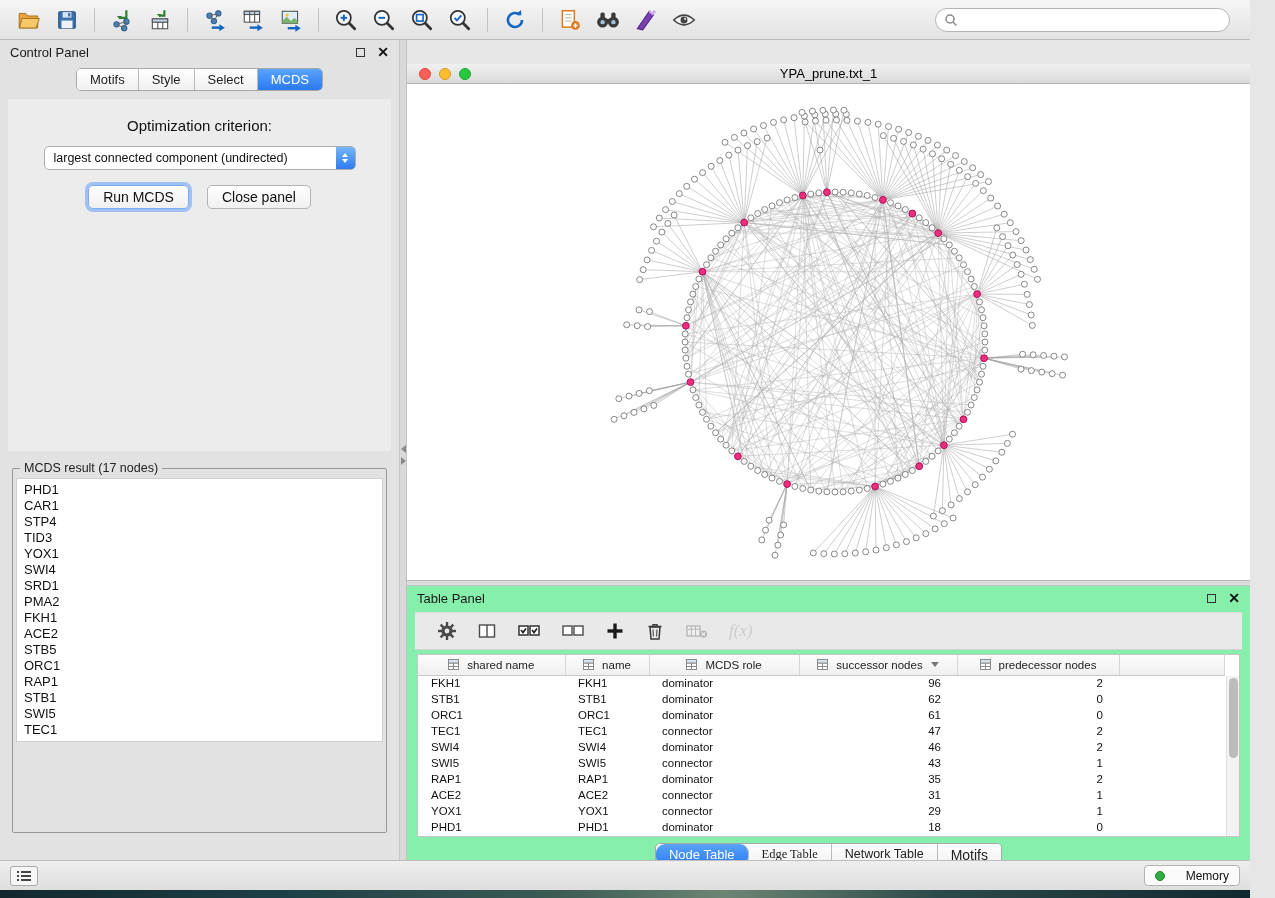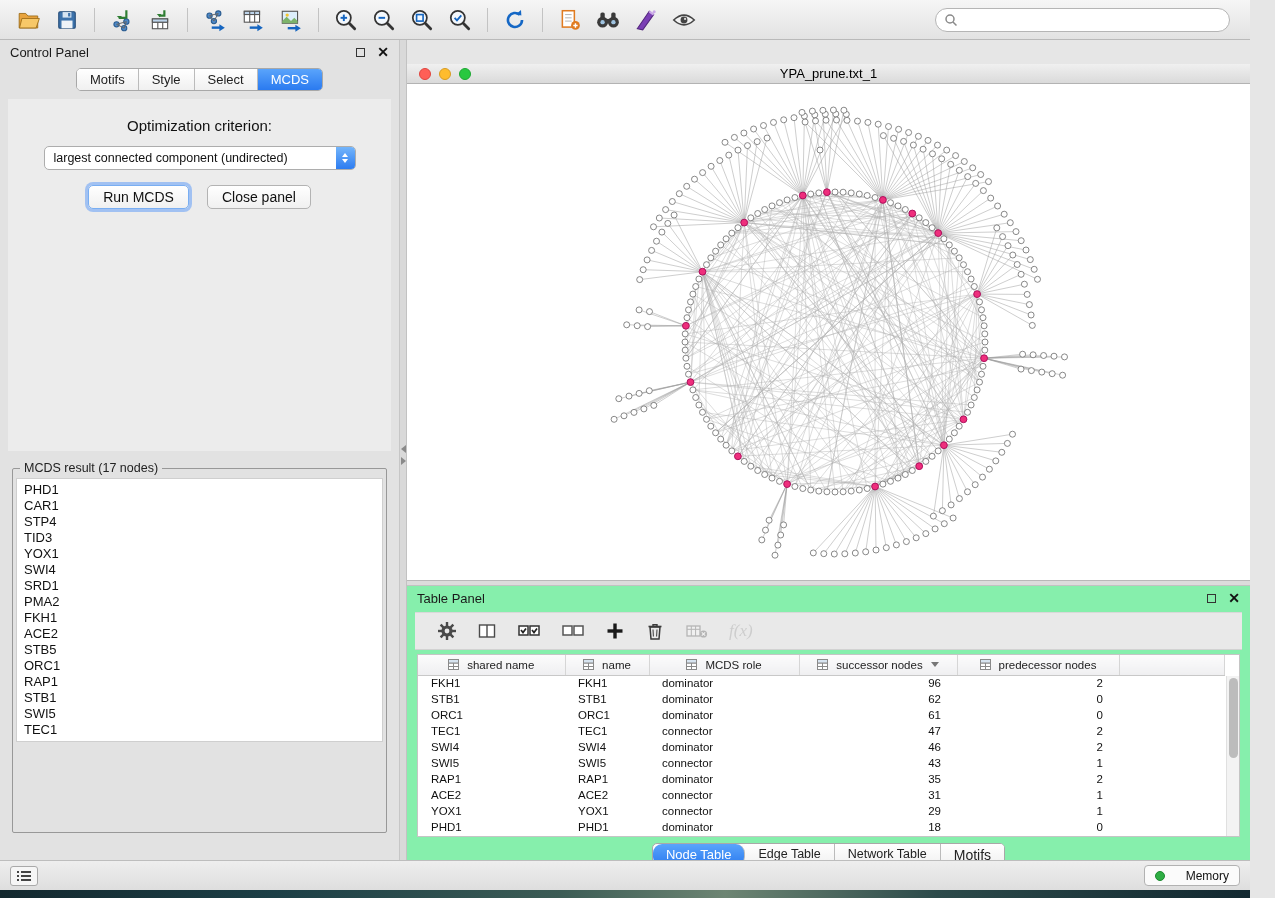--- a/index.html
+++ b/index.html
@@ -826,21 +826,21 @@
                 </tr>
               </tbody>
           </table>
           <div class="tp-scrollbar">
             <div class="tp-thumb"></div>
           </div>
         </div>
         <div class="tp-tabs-row">
           <div class="seg-inner" id="tp-tabs">
               <div class="seg-tab active" style="font-size: 13px; border-radius: 9px;">Node Table</div>
-              <div class="seg-tab" style="font-size: 12.5px;">Edge Table</div>
+              <div class="seg-tab" style="font-size: 12.5px; font-family: Liberation Serif, serif;">Edge Table</div>
               <div class="seg-tab" style="font-size: 12.5px;">Network Table</div>
               <div class="seg-tab" style="font-size: 14px; text-align: right;">Motifs</div>
             </div>
         </div>
       </div>
     </div>
   </div>
 
   <div id="statusbar">
     <div id="burger-btn">

